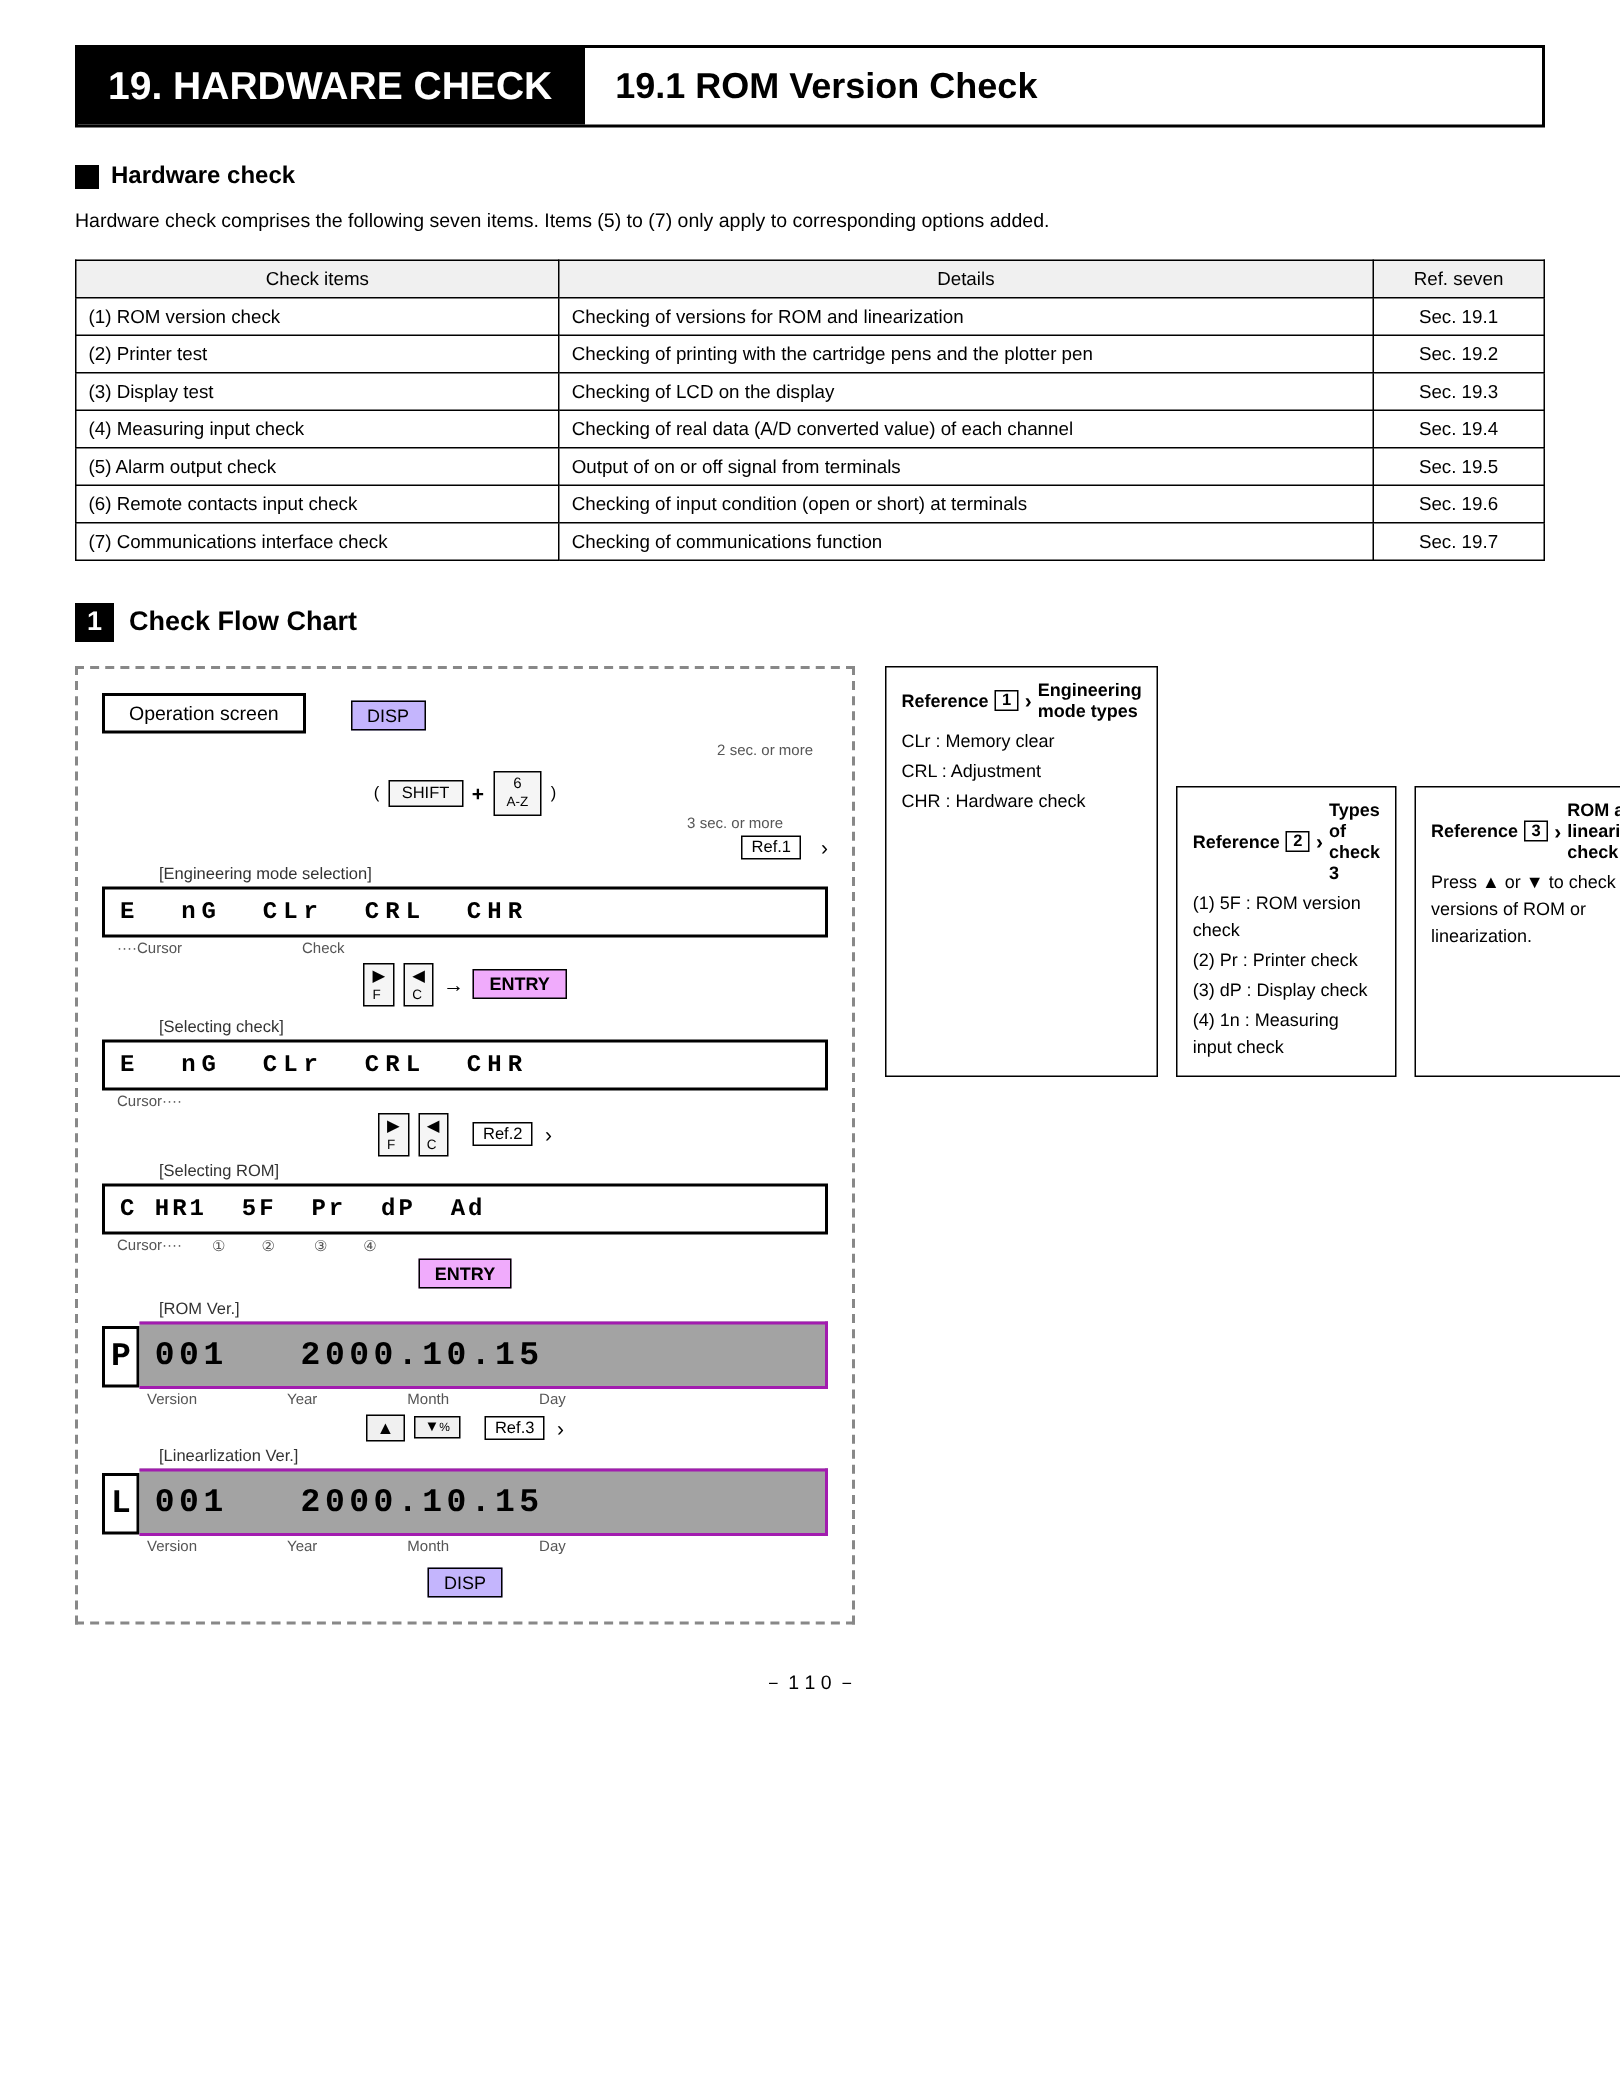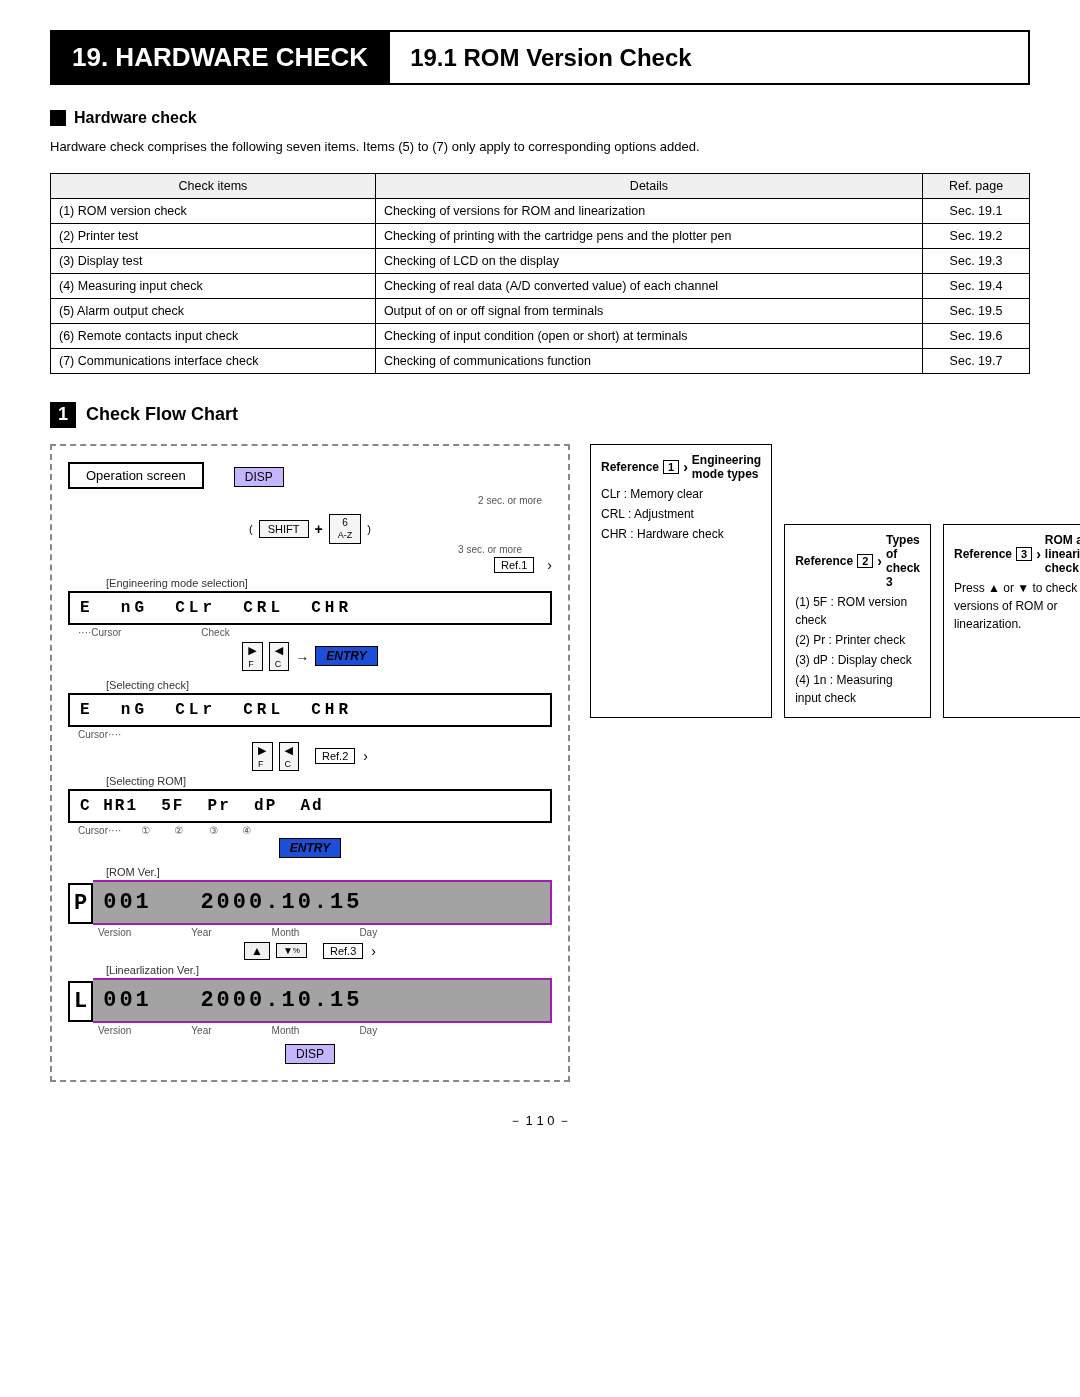--- a/index.html
+++ b/index.html
@@ -245,22 +245,21 @@
       font-size: 13px;
       margin-top: 30px;
     }
 
     .entry-btn {
       border: 1.5px solid #000;
       padding: 2px 10px;
       font-size: 12px;
       font-weight: bold;
       display: inline-block;
-      background: #1d4ed8;
-      font-style: italic;
+      background: #f0abfc;
     }
 
     .up-arrow-btn {
       border: 1.5px solid #000;
       padding: 1px 6px;
       font-size: 12px;
       display: inline-flex;
       align-items: center;
       justify-content: center;
       background: #f0f0f0;
@@ -292,21 +291,21 @@
   <span class="section-heading-text">Hardware check</span>
 </div>
 
 <p class="body-text">Hardware check comprises the following seven items. Items (5) to (7) only apply to corresponding options added.</p>
 
 <table>
   <thead>
     <tr>
       <th>Check items</th>
       <th>Details</th>
-      <th>Ref. page</th>
+      <th>Ref. seven</th>
     </tr>
   </thead>
   <tbody id="table-body">
   <tr>
         <td>(1) ROM version check</td>
         <td>Checking of versions for ROM and linearization</td>
         <td>Sec. 19.1</td>
       </tr>
       <tr>
         <td>(2) Printer test</td>

